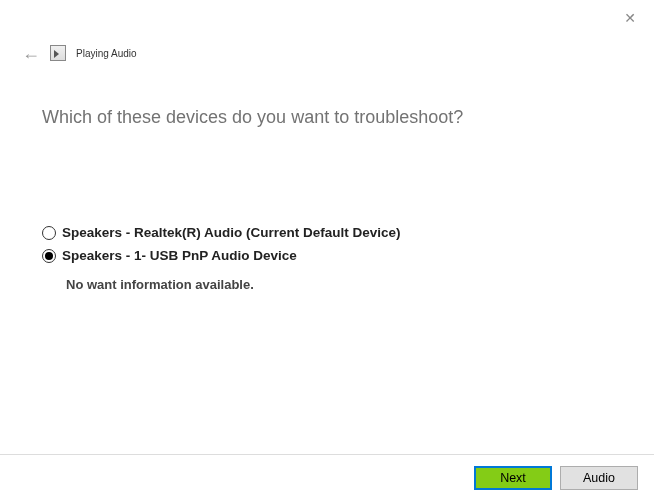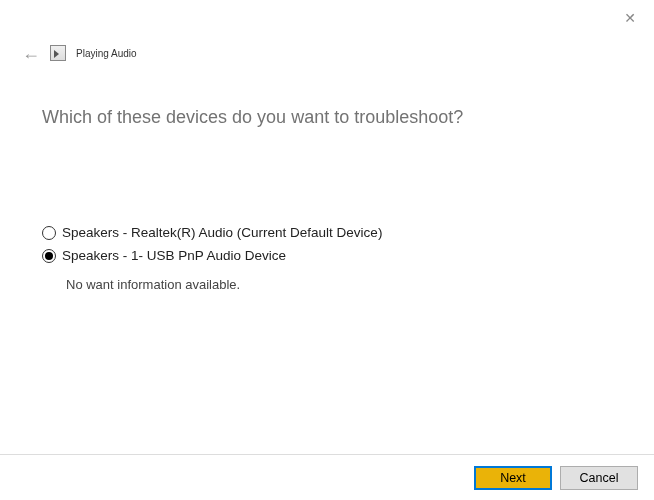--- a/index.html
+++ b/index.html
@@ -71,20 +71,21 @@
       font-weight: 400;
     }
     .options {
       position: absolute;
       top: 225px;
       left: 42px;
       right: 30px;
     }
     .option {
       margin-bottom: 8px;
+      font-weight: bold;
     }
     .option-row {
       display: flex;
       align-items: center;
       gap: 6px;
     }
     .radio {
       width: 14px;
       height: 14px;
       border: 1px solid #333;
@@ -133,21 +134,21 @@
       height: 24px;
       font-size: 12.5px;
       font-family: inherit;
       background: #e1e1e1;
       border: 1px solid #adadad;
       cursor: pointer;
       padding: 0 14px;
     }
     .btn.primary {
       border: 2px solid #0078d7;
-      background: #eab308;
+      background: #84cc16;
     }
   </style>
 </head>
 <body>
 
 <div class="close-btn">✕</div>
 
 <div class="header">
   <span class="back-arrow">←</span>
   <span class="audio-icon"></span>
@@ -170,14 +171,14 @@
       <span class="radio selected"></span>
       <span class="option-label">Speakers - 1- USB PnP Audio Device</span>
     </div>
     <div class="option-desc">No want information available.</div>
   </div>
 
 </div>
 
 <div class="footer">
   <button class="btn primary">Next</button>
-  <button class="btn">Cancel</button>
+  <button class="btn">Audio</button>
 </div>
 
 </body></html>

